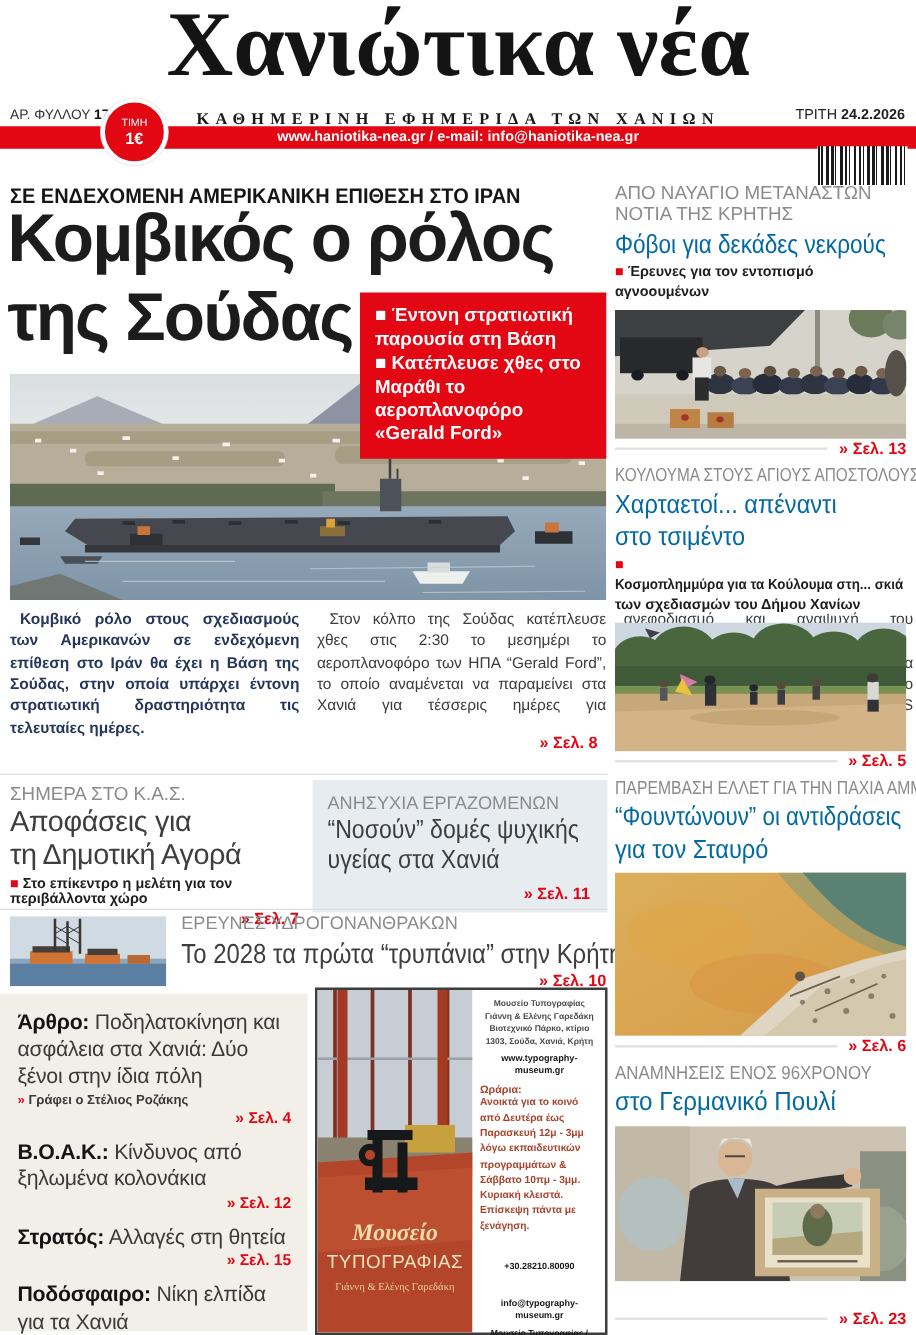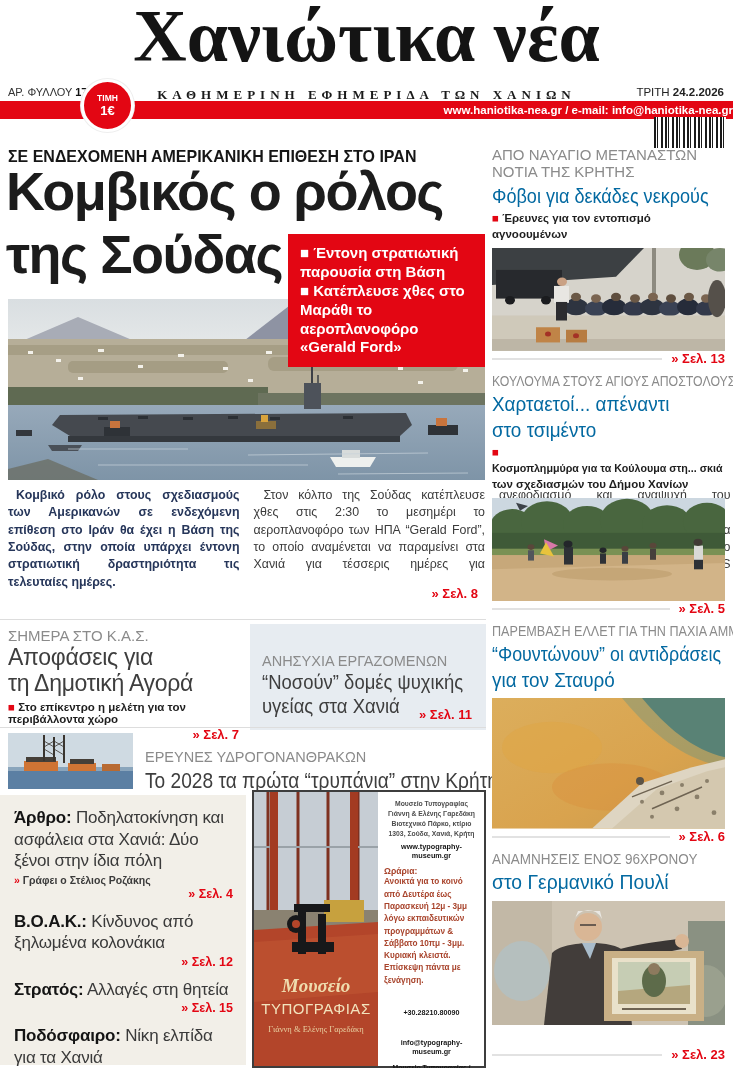--- a/index.html
+++ b/index.html
@@ -8,25 +8,25 @@
   
   .mast-title{position:absolute;top:-6px;left:0;right:0;text-align:center;
     font-family:"Liberation Serif",serif;font-weight:700;font-size:74px;letter-spacing:0px;color:#141414;}
   .mast-issue{position:absolute;left:8px;top:86px;font-size:11px;color:#333;}
   .mast-issue b{color:#111;}
   .mast-tagline{position:absolute;left:0;right:0;top:87px;text-align:center;
     font-family:"Liberation Serif",serif;font-weight:700;font-size:13px;letter-spacing:5px;color:#1a1a1a;}
   .mast-date{position:absolute;right:9px;top:86px;font-size:11.5px;color:#222;}
   .mast-date b{font-weight:700;}
   .redbar{position:absolute;left:0;right:0;top:101px;height:18px;background:#e30613;}
-  .redbar span{display:block;text-align:right;font-size:11.5px;font-weight:700;color:#fff;line-height:18px;}
+  .redbar span{display:block;text-align:center;font-size:11.5px;font-weight:700;color:#fff;line-height:18px;}
   .price-circle{position:absolute;left:81px;top:79px;width:47px;height:47px;border-radius:50%;
     background:#e30613;border:3px solid #fff;z-index:5;display:flex;flex-direction:column;
     align-items:center;justify-content:center;color:#fff;box-shadow:0 0 0 1px #eee;}
-  .price-circle .pl{font-size:8.5px;font-weight:700;}
+  .price-circle .pl{font-size:8.5px;font-weight:400;}
   .price-circle .pv{font-size:13px;font-weight:700;}
   .barcode{position:absolute;right:7px;top:117px;width:72px;height:31px;
     background:repeating-linear-gradient(90deg,#1a1a1a 0 2px,#fff 2px 3px,#1a1a1a 3px 4px,#fff 4px 7px,#1a1a1a 7px 9px,#fff 9px 11px);}
   
   .cond{display:inline-block;white-space:nowrap;transform-origin:0 50%;}
   .kicker{color:#8b8b8b;font-size:15px;line-height:1.15;}
   .pageref{color:#e30613;font-weight:700;font-size:13px;}
   .sq{color:#e30613;font-weight:700;}
   .refrow{display:flex;align-items:center;}
   .refrow .line{flex:1;height:2px;background:#e2e2e2;margin-right:9px;}
@@ -78,21 +78,21 @@
   .ad-icon{margin-top:5px;}
   .ad-fb-lines{font-size:6.9px;font-weight:700;color:#161616;line-height:1.5;margin-top:2px;}
   
   .rcol{position:absolute;left:492px;top:146px;width:233px;}
   .story{display:flex;flex-direction:column;}
   .story .hl-red{color:#e30613;}
   .story .hl{font-size:21px;line-height:1.22;color:#0369a1;}
   .story .sub{font-size:11.5px;font-weight:700;color:#1d1d1d;line-height:1.35;margin-top:3px;}
   .story svg{margin-top:6px;}
   .story .refrow{margin-top:auto;margin-bottom:6px;}
-  .k14{font-size:14.5px;margin-top:18px;}
+  .k14{font-size:14.5px;}
 </style>
 </head>
 <body>
 
 <div class="page">
 
   <div class="mast-title">Χανιώτικα νέα</div>
   <div class="mast-issue">
     <span>ΑΡ. ΦΥΛΛΟΥ</span>
     <b>17.801</b>

